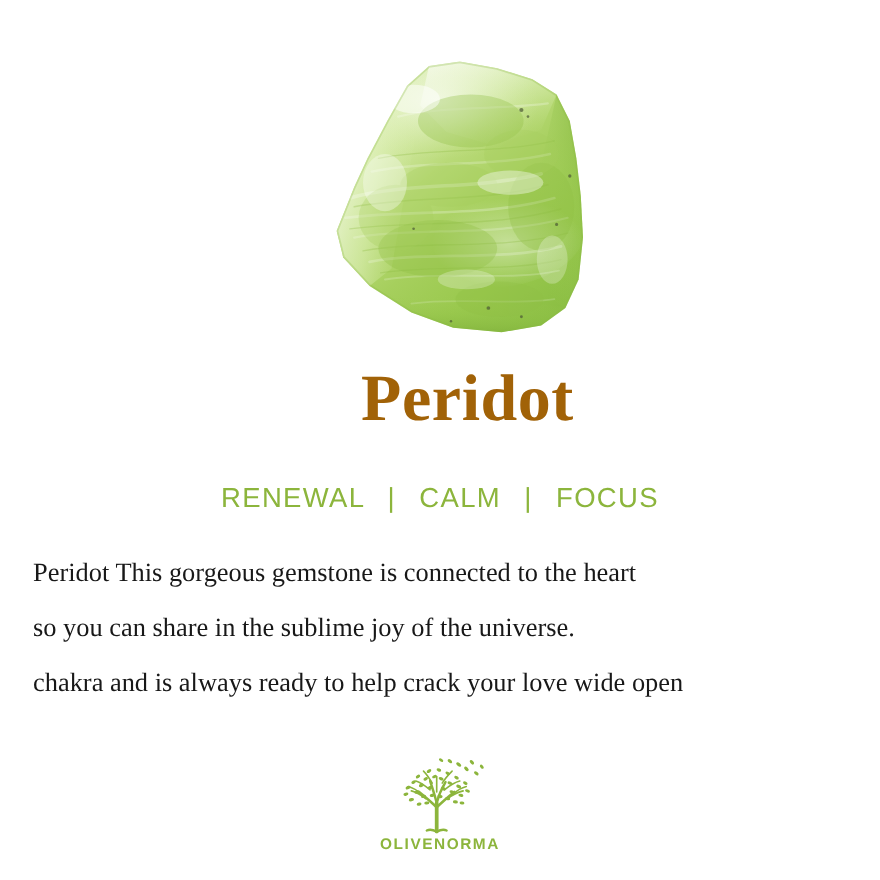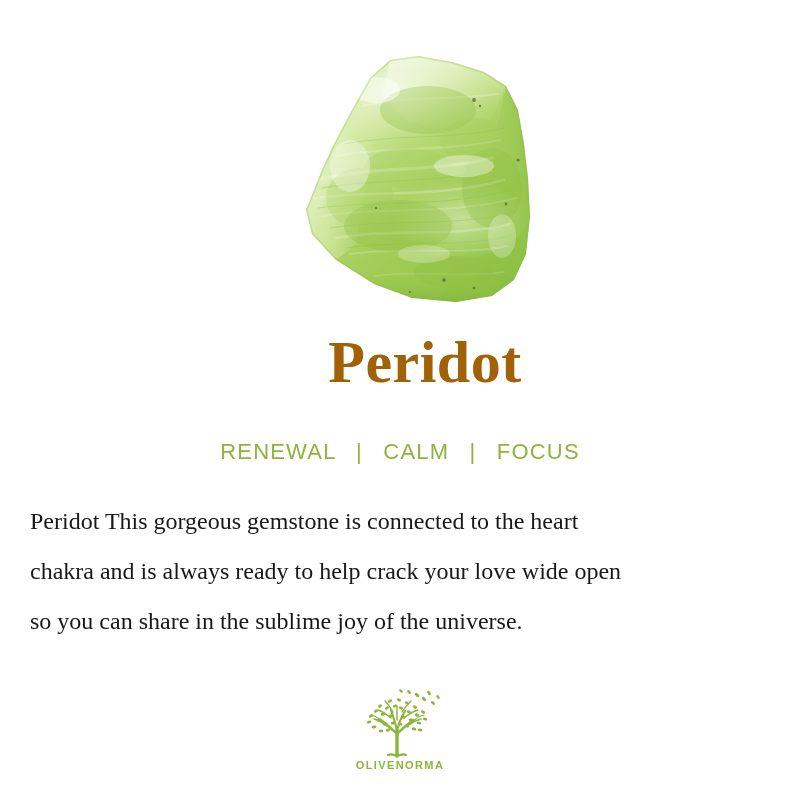--- a/index.html
+++ b/index.html
@@ -60,21 +60,21 @@
   }
 
   
   .keywords {
     position: absolute;
     left: 0;
     top: 441px;
     width: 800px;
     text-align: center;
     font-family: "Liberation Sans", sans-serif;
-    font-size: 22px;
+    font-size: 25px;
     font-weight: 400;
     line-height: 1;
     color: #8CB53C;
     letter-spacing: 1.2px;
     white-space: nowrap;
   }
   .kw-sep {
     display: inline-block;
     padding: 0 13px;
     color: #8CB53C;
@@ -110,21 +110,21 @@
   .logo-mark {
     display: block;
     margin: 0 auto;
     width: 86px;
     height: 72px;
   }
   .logo-text {
     display: block;
     margin-top: 2px;
     font-family: "Liberation Sans", sans-serif;
-    font-size: 11px;
+    font-size: 14px;
     font-weight: 700;
     letter-spacing: 1.4px;
     color: #8CB53C;
     line-height: 1;
   }
 </style>
 </head>
 <body>
 
 <div class="page">
@@ -302,22 +302,22 @@
   <div class="keywords">
     <span>RENEWAL</span>
     <span class="kw-sep">|</span>
     <span>CALM</span>
     <span class="kw-sep">|</span>
     <span>FOCUS</span>
   </div>
 
   <div class="description">
     <span class="line">Peridot This gorgeous gemstone is connected to the heart</span>
+    <span class="line">so you can share in the sublime joy of the universe.</span>
     <span class="line">chakra and is always ready to help crack your love wide open</span>
-    <span class="line">so you can share in the sublime joy of the universe.</span>
   </div>
 
   <div class="logo">
     <svg class="logo-mark" viewBox="0 0 86 72" xmlns="http://www.w3.org/2000/svg">
       <g fill="none" stroke="#8CB53C" stroke-linecap="round">
 
         <path d="M 40,70 L 40,44" stroke-width="3.4"></path>
         <path d="M 40,70 C 36,68 33,68 31,69" stroke-width="2.2"></path>
         <path d="M 40,70 C 44,68 47,68 49,69" stroke-width="2.2"></path>
 

